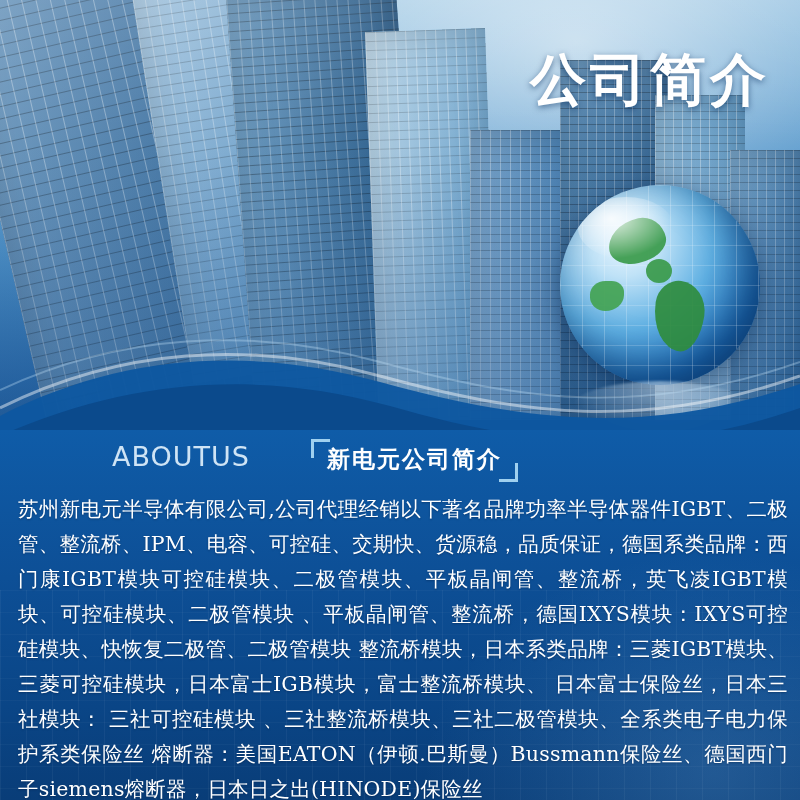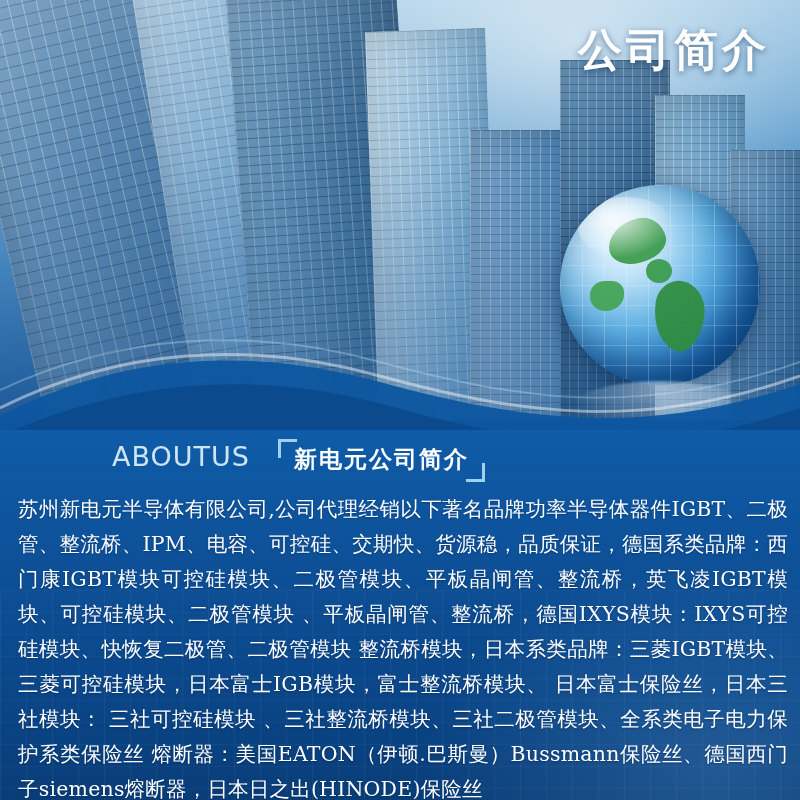--- a/index.html
+++ b/index.html
@@ -131,24 +131,24 @@
   }
   .hero-veil {
     position: absolute; inset: 0;
     background: linear-gradient(to bottom, rgba(255,255,255,0.12) 0%, rgba(255,255,255,0) 35%, rgba(18,70,130,0.35) 100%);
   }
 
   
   .hero-title {
     position: absolute;
     right: 30px;
-    top: 21px;
+    top: 43px;
     font-family: Liberation Serif, serif;
     font-weight: bold;
-    font-size: 44px;
+    font-size: 56px;
     letter-spacing: 4px;
     color: #ffffff;
     text-shadow: 0 2px 6px rgba(0,40,90,0.55);
     white-space: nowrap;
   }
 
   
   .globe-wrap {
     position: absolute;
     left: 560px;
@@ -238,20 +238,21 @@
   
   .heading-row {
     position: absolute;
     left: 0; top: 428px;
     width: 800px;
     height: 56px;
     display: flex;
     align-items: center;
     padding-left: 112px;
     box-sizing: border-box;
+    gap: 33px;
   }
   .aboutus {
     font-family: "DejaVu Sans", sans-serif;
     font-size: 27px;
     letter-spacing: 1px;
     color: #cfe4f5;
     font-weight: normal;
   }
   .zh-badge {
     margin-left: 28px;

